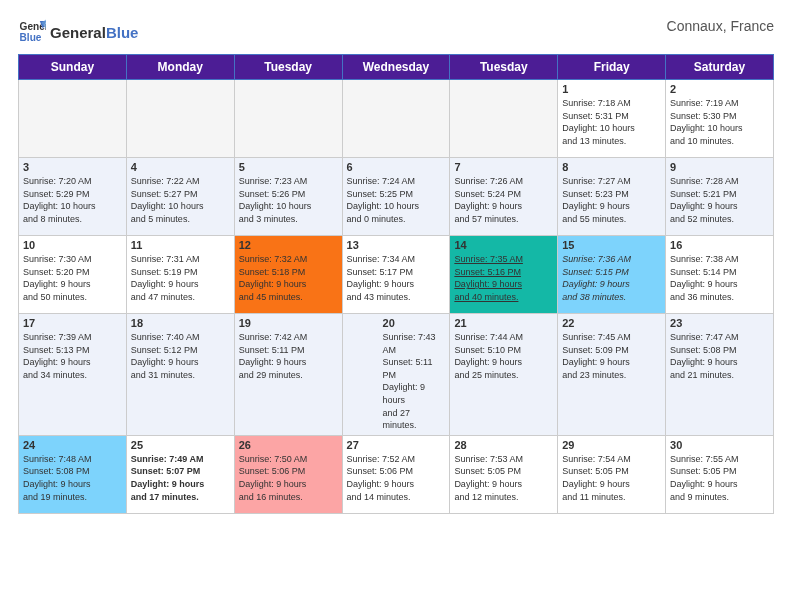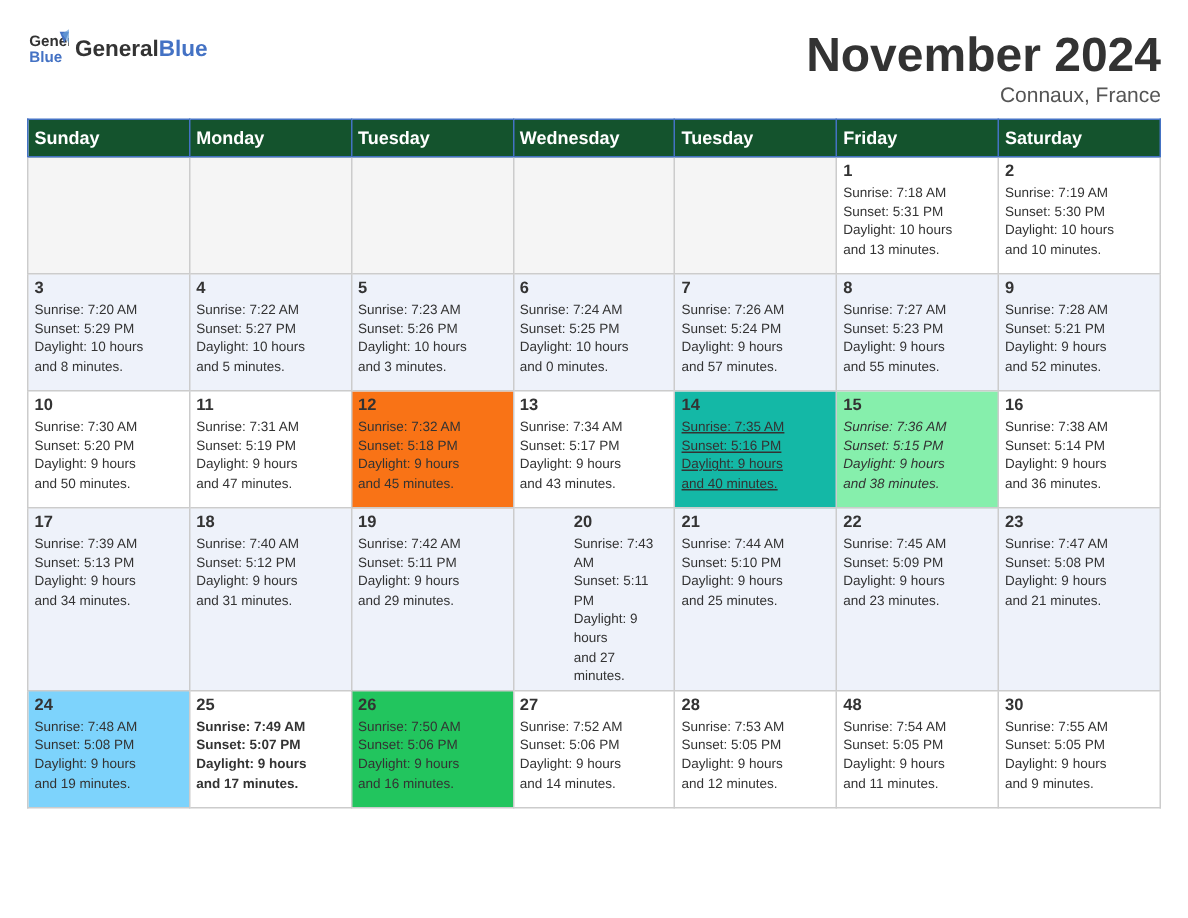--- a/index.html
+++ b/index.html
@@ -41,26 +41,26 @@
     .location {
       font-size: 14px;
       color: #555;
     }
     .calendar-table {
       width: 100%;
       border-collapse: collapse;
       table-layout: fixed;
     }
     .calendar-table th {
-      background: #14532d;
+      background: #4c1d95;
       color: #fff;
       font-size: 12px;
       font-weight: bold;
       padding: 5px 4px;
-      text-align: left;
+      text-align: center;
       border: 1px solid #4472C4;
     }
     .calendar-table td {
       vertical-align: top;
       border: 1px solid #ccc;
       padding: 3px 4px;
       font-size: 9.5px;
       color: #333;
       height: 78px;
       background: #fff;
@@ -99,21 +99,20 @@
         <polygon points="30,6 36,2 36,14" fill="#6aa0d8" opacity="0.7"></polygon>
       </svg>
       <div>
         <div style="display:flex; align-items:baseline; gap:0;">
           <span style="font-size:15px; font-weight:bold; color:#333;">General</span>
           <span style="font-size:15px; font-weight:bold; color:#4472C4;">Blue</span>
         </div>
       </div>
     </div>
     <div class="title-block">
-      <div class="month-title">November 2024</div>
       <div class="location">Connaux, France</div>
     </div>
   </div>
 
   <table class="calendar-table">
     <thead>
       <tr>
         <th>Sunday</th>
         <th>Monday</th>
         <th>Tuesday</th>
@@ -225,21 +224,21 @@
 Daylight: 9 hours
 and 43 minutes.</div>
           </td>
           <td style="background: #14b8a6;">
             <span class="day-number">14</span>
             <div class="day-info" style="white-space: pre-line; text-decoration: underline;">Sunrise: 7:35 AM
 Sunset: 5:16 PM
 Daylight: 9 hours
 and 40 minutes.</div>
           </td>
-          <td style="background: #86efac;">
+          <td style="background: #7dd3fc;">
             <span class="day-number">15</span>
             <div class="day-info" style="white-space: pre-line; font-style: italic;">Sunrise: 7:36 AM
 Sunset: 5:15 PM
 Daylight: 9 hours
 and 38 minutes.</div>
           </td>
           <td style="background: rgb(255, 255, 255);">
             <span class="day-number">16</span>
             <div class="day-info" style="white-space: pre-line;">Sunrise: 7:38 AM
 Sunset: 5:14 PM
@@ -306,21 +305,21 @@
 Daylight: 9 hours
 and 19 minutes.</div>
           </td>
           <td style="background: rgb(255, 255, 255);">
             <span class="day-number">25</span>
             <div class="day-info" style="white-space: pre-line; font-weight: bold;">Sunrise: 7:49 AM
 Sunset: 5:07 PM
 Daylight: 9 hours
 and 17 minutes.</div>
           </td>
-          <td style="background: #22c55e;">
+          <td style="background: #fca5a5;">
             <span class="day-number">26</span>
             <div class="day-info" style="white-space: pre-line;">Sunrise: 7:50 AM
 Sunset: 5:06 PM
 Daylight: 9 hours
 and 16 minutes.</div>
           </td>
           <td style="background: rgb(255, 255, 255);">
             <span class="day-number">27</span>
             <div class="day-info" style="white-space: pre-line;">Sunrise: 7:52 AM
 Sunset: 5:06 PM
@@ -328,21 +327,21 @@
 and 14 minutes.</div>
           </td>
           <td style="background: rgb(255, 255, 255);">
             <span class="day-number">28</span>
             <div class="day-info" style="white-space: pre-line;">Sunrise: 7:53 AM
 Sunset: 5:05 PM
 Daylight: 9 hours
 and 12 minutes.</div>
           </td>
           <td style="background: rgb(255, 255, 255);">
-            <span class="day-number">48</span>
+            <span class="day-number">29</span>
             <div class="day-info" style="white-space: pre-line;">Sunrise: 7:54 AM
 Sunset: 5:05 PM
 Daylight: 9 hours
 and 11 minutes.</div>
           </td>
           <td style="background: rgb(255, 255, 255);">
             <span class="day-number">30</span>
             <div class="day-info" style="white-space: pre-line;">Sunrise: 7:55 AM
 Sunset: 5:05 PM
 Daylight: 9 hours

